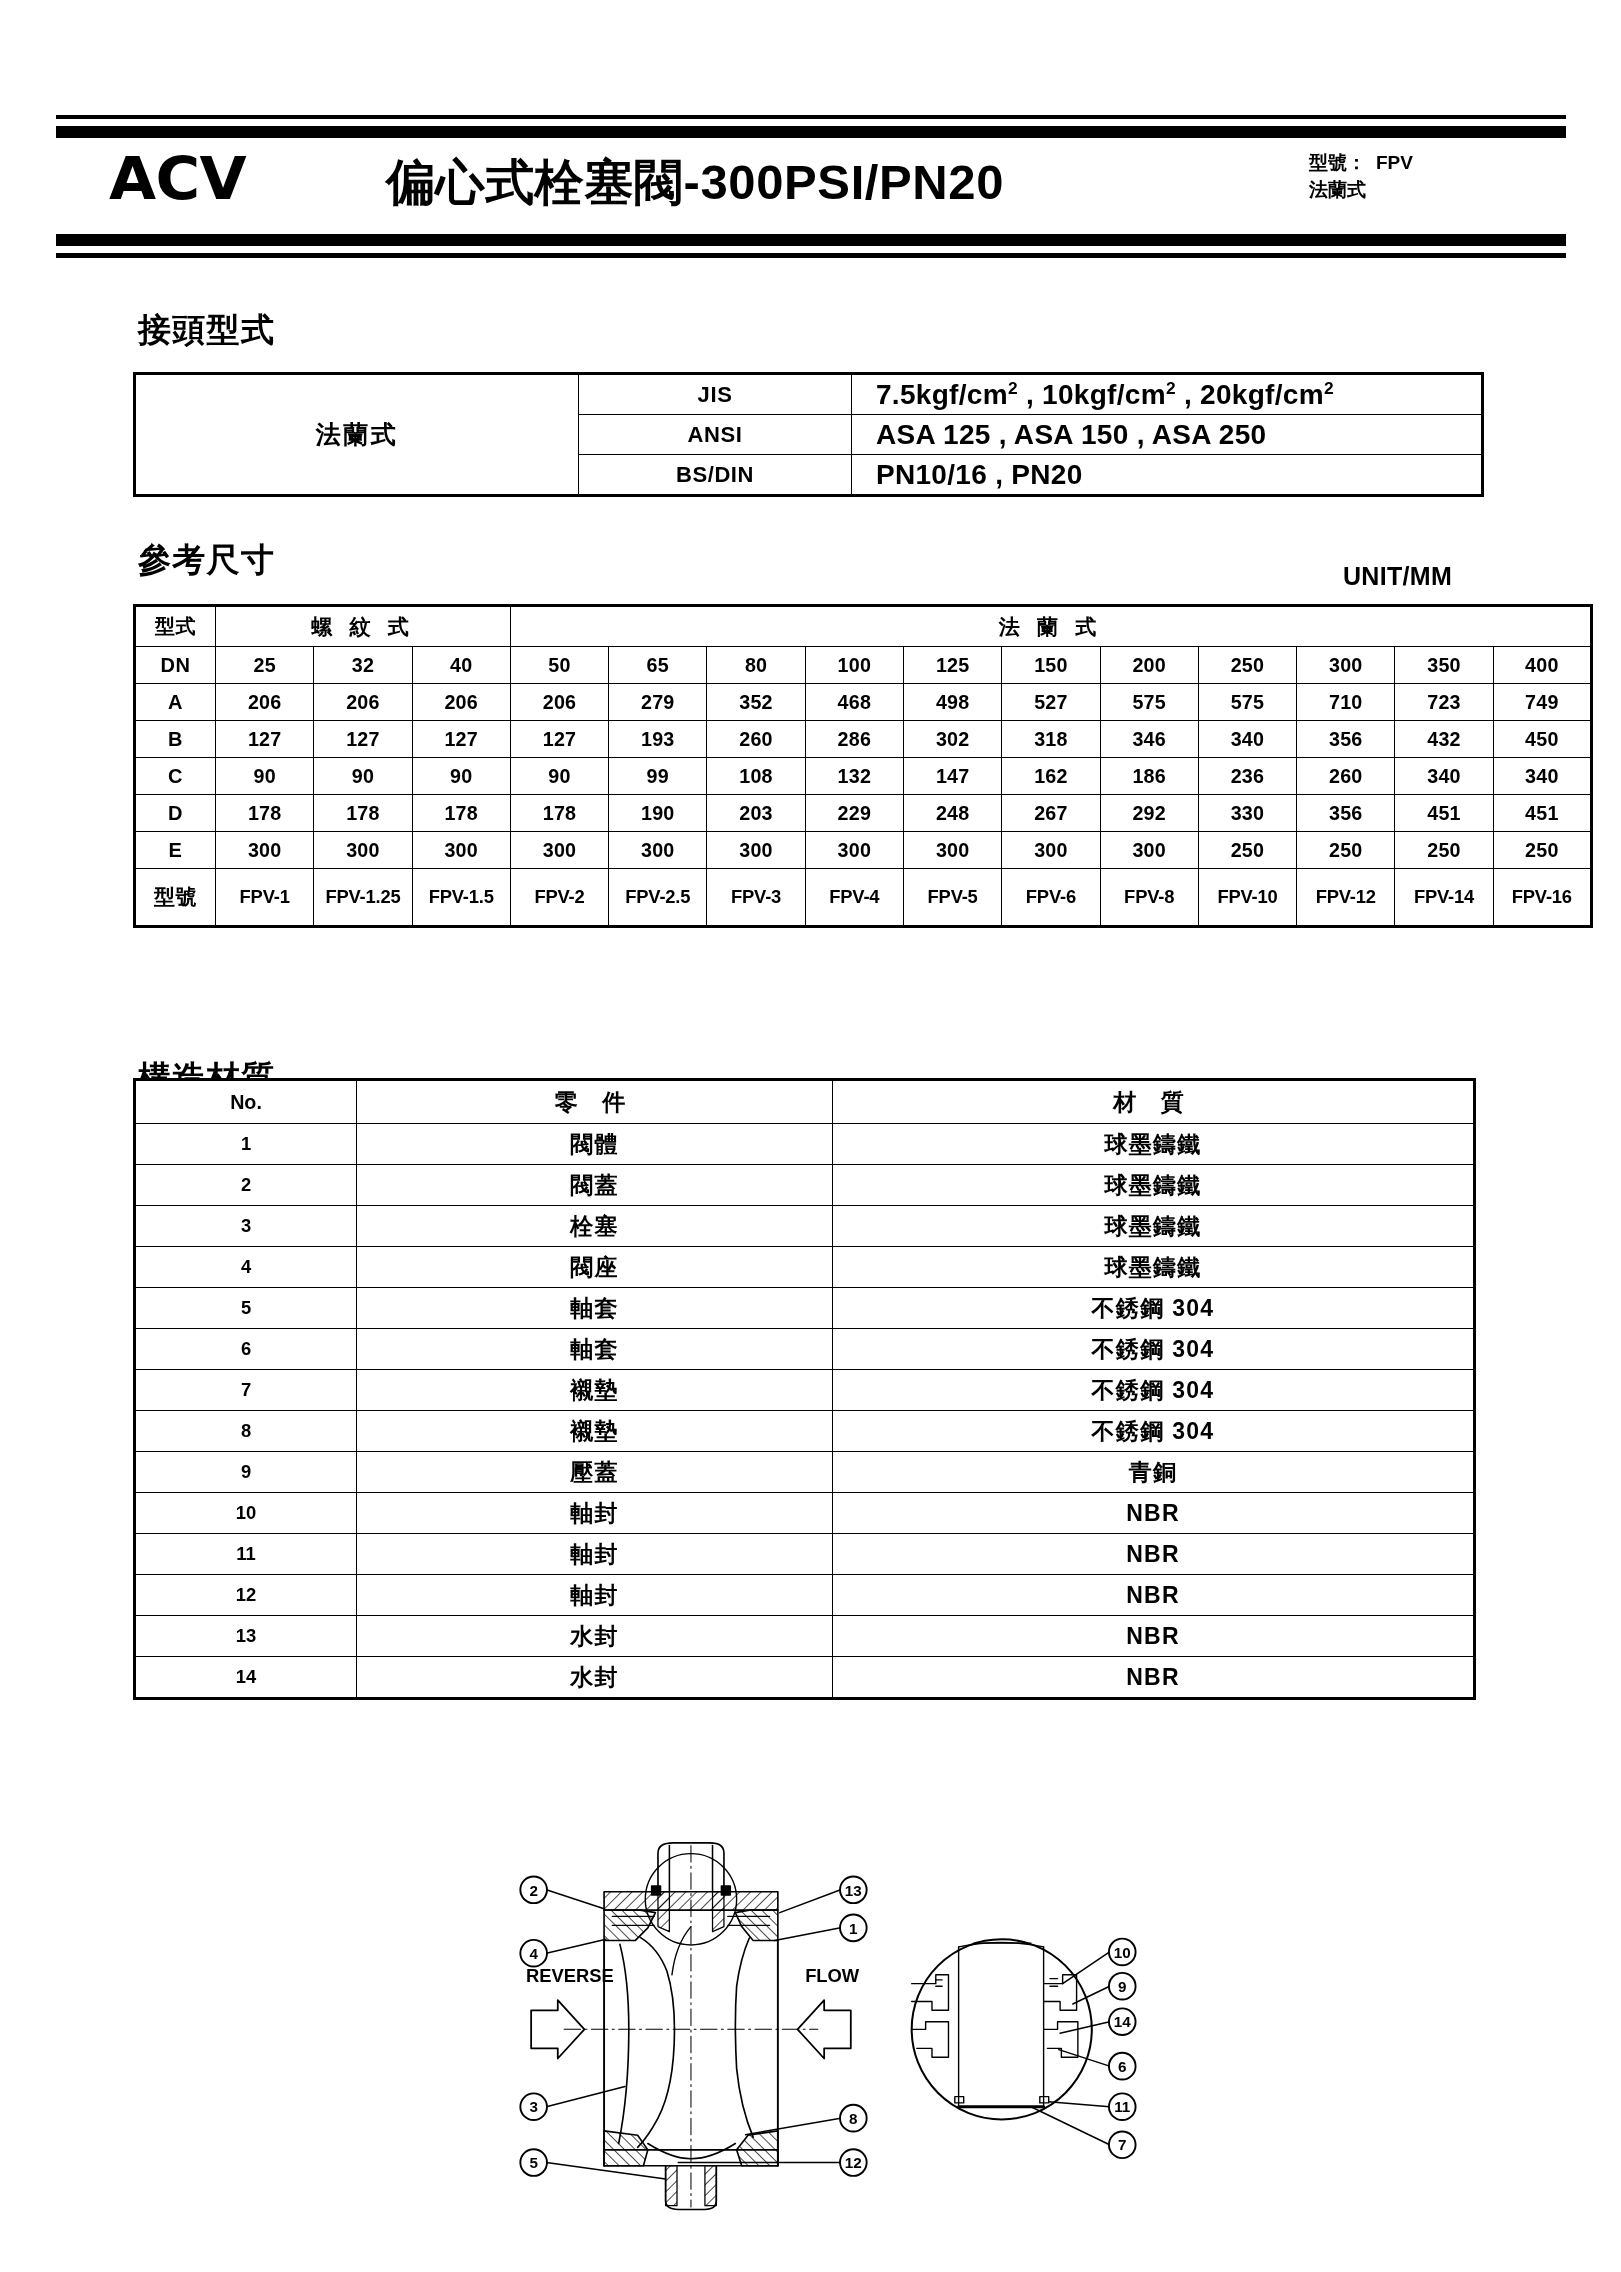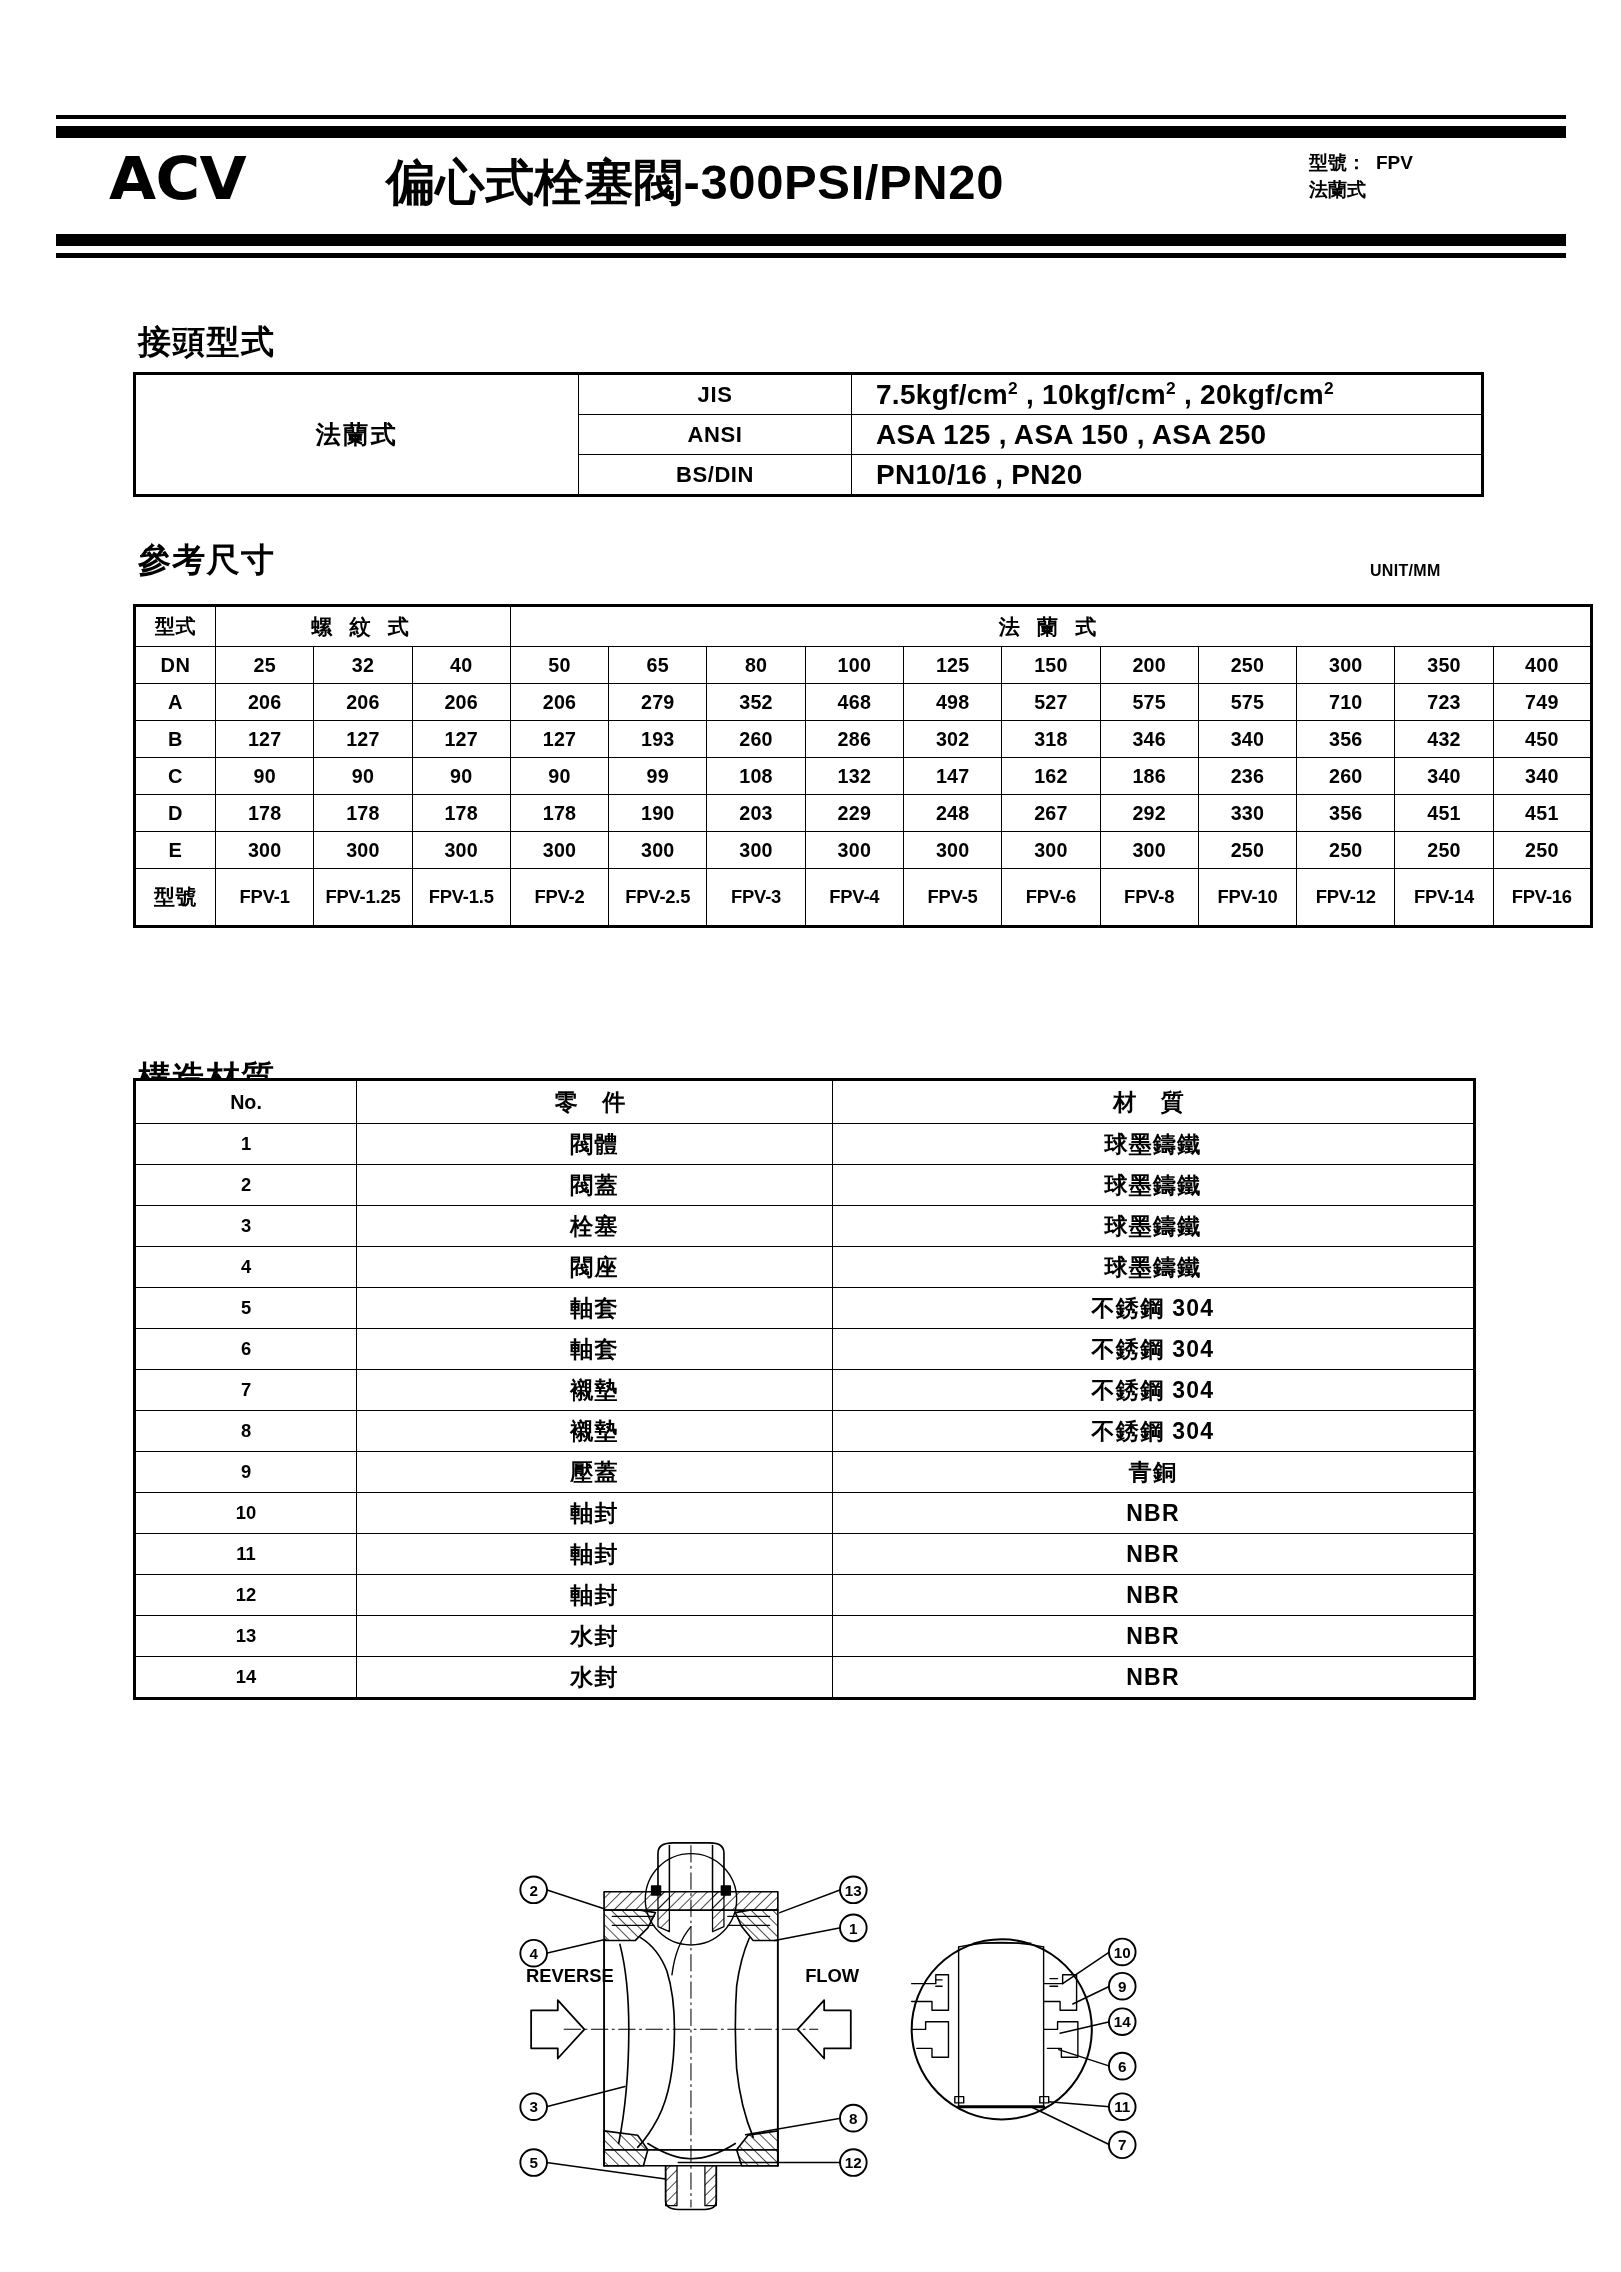--- a/index.html
+++ b/index.html
@@ -72,24 +72,23 @@
   
   .section-title {
     position: absolute;
     font-size: 33px;
     font-weight: bold;
     letter-spacing: 1.3px;
     white-space: nowrap;
   }
   .unit-label {
     position: absolute;
-    font-size: 16px;
+    font-size: 25px;
     font-weight: bold;
     letter-spacing: 0.3px;
-    margin-left: 27px;
   }
 
   
   table.sheet {
     position: absolute;
     border-collapse: collapse;
     table-layout: fixed;
     font-weight: bold;
     background: #fff;
   }
@@ -193,21 +192,21 @@
     <div class="header-model">
       <div><span>型號：</span><span class="mv">FPV</span></div>
       <div>法蘭式</div>
     </div>
   </div>
   <div class="rule-thick"></div>
   <div class="gap-sm"></div>
   <div class="rule-thin"></div>
 </div>
 
-<div class="section-title" style="left:138px; top:320px;">接頭型式</div>
+<div class="section-title" style="left:138px; top:308px;">接頭型式</div>
 
 <table class="sheet outer-thick" id="connection-table">
   <colgroup>
       <col style="width:444px">
       <col style="width:273px">
       <col>
     </colgroup>
   <tbody id="connection-body">
       <tr>
         <td class="flange-cell" rowspan="3">法蘭式</td>

